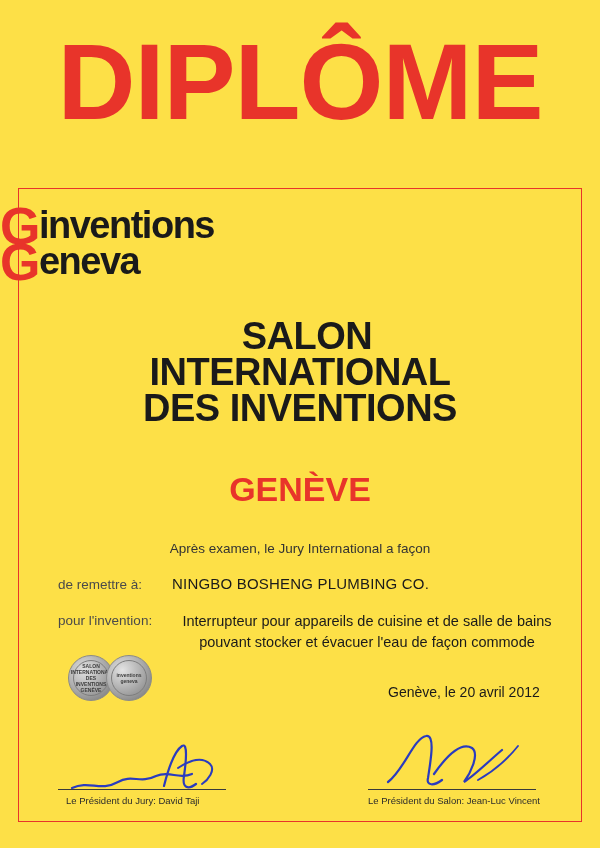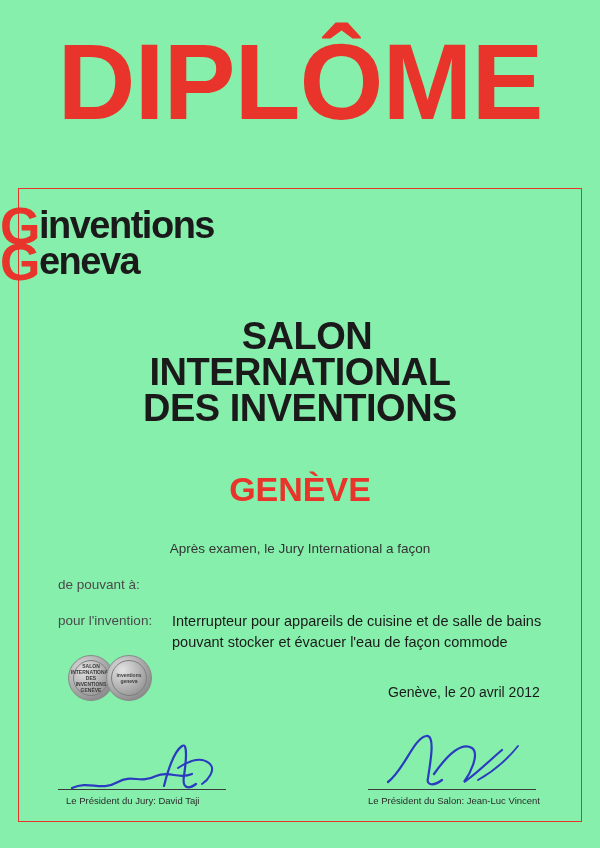--- a/index.html
+++ b/index.html
@@ -12,21 +12,21 @@
     height: 848px;
     font-family: "Liberation Sans", sans-serif;
     color: #231f20;
     overflow: hidden;
     position: relative;
   }
   .page {
     position: relative;
     width: 600px;
     height: 848px;
-    background: #86efac;
+    background: #fde047;
     box-sizing: border-box;
   }
 
   
   .diplome {
     position: absolute;
     top: 28px;
     left: 0;
     width: 600px;
     text-align: center;
@@ -130,21 +130,21 @@
   .row-value {
     position: absolute;
     font-size: 15px;
     color: #1a1a1a;
   }
   .lbl-remettre { top: 577px; left: 58px; }
   .val-remettre { top: 575px; left: 172px; letter-spacing: 0.2px; }
   .lbl-invention { top: 613px; left: 58px; }
   .val-invention {
     top: 611px; left: 172px; width: 390px;
-    font-size: 14.5px; line-height: 21px;
+    font-size: 14.5px; line-height: 21px; text-align: center;
   }
 
   
   .medals {
     position: absolute;
     top: 655px;
     left: 68px;
     width: 110px;
     height: 48px;
   }
@@ -232,21 +232,22 @@
 
   <div class="headline">
     <div class="l1">SALON</div>
     <div class="l2">INTERNATIONAL</div>
     <div class="l3">DES INVENTIONS</div>
   </div>
   <div class="geneve">GENÈVE</div>
 
   <div class="intro">Après examen, le Jury International a façon</div>
 
-  <div class="row-label lbl-remettre">de pouvant à:</div>
+  <div class="row-label lbl-remettre">de remettre à:</div>
+  <div class="row-value val-remettre">NINGBO BOSHENG PLUMBING CO.</div>
 
   <div class="row-label lbl-invention">pour l'invention:</div>
   <div class="row-value val-invention">Interrupteur pour appareils de cuisine et de salle de bains pouvant stocker et évacuer l'eau de façon commode</div>
 
   <div class="medals">
     <div class="medal m1">
       <div class="medal-inner">SALON INTERNATIONAL DES INVENTIONS GENÈVE</div>
     </div>
     <div class="medal m2">
       <div class="medal-inner">inventions geneva</div>

